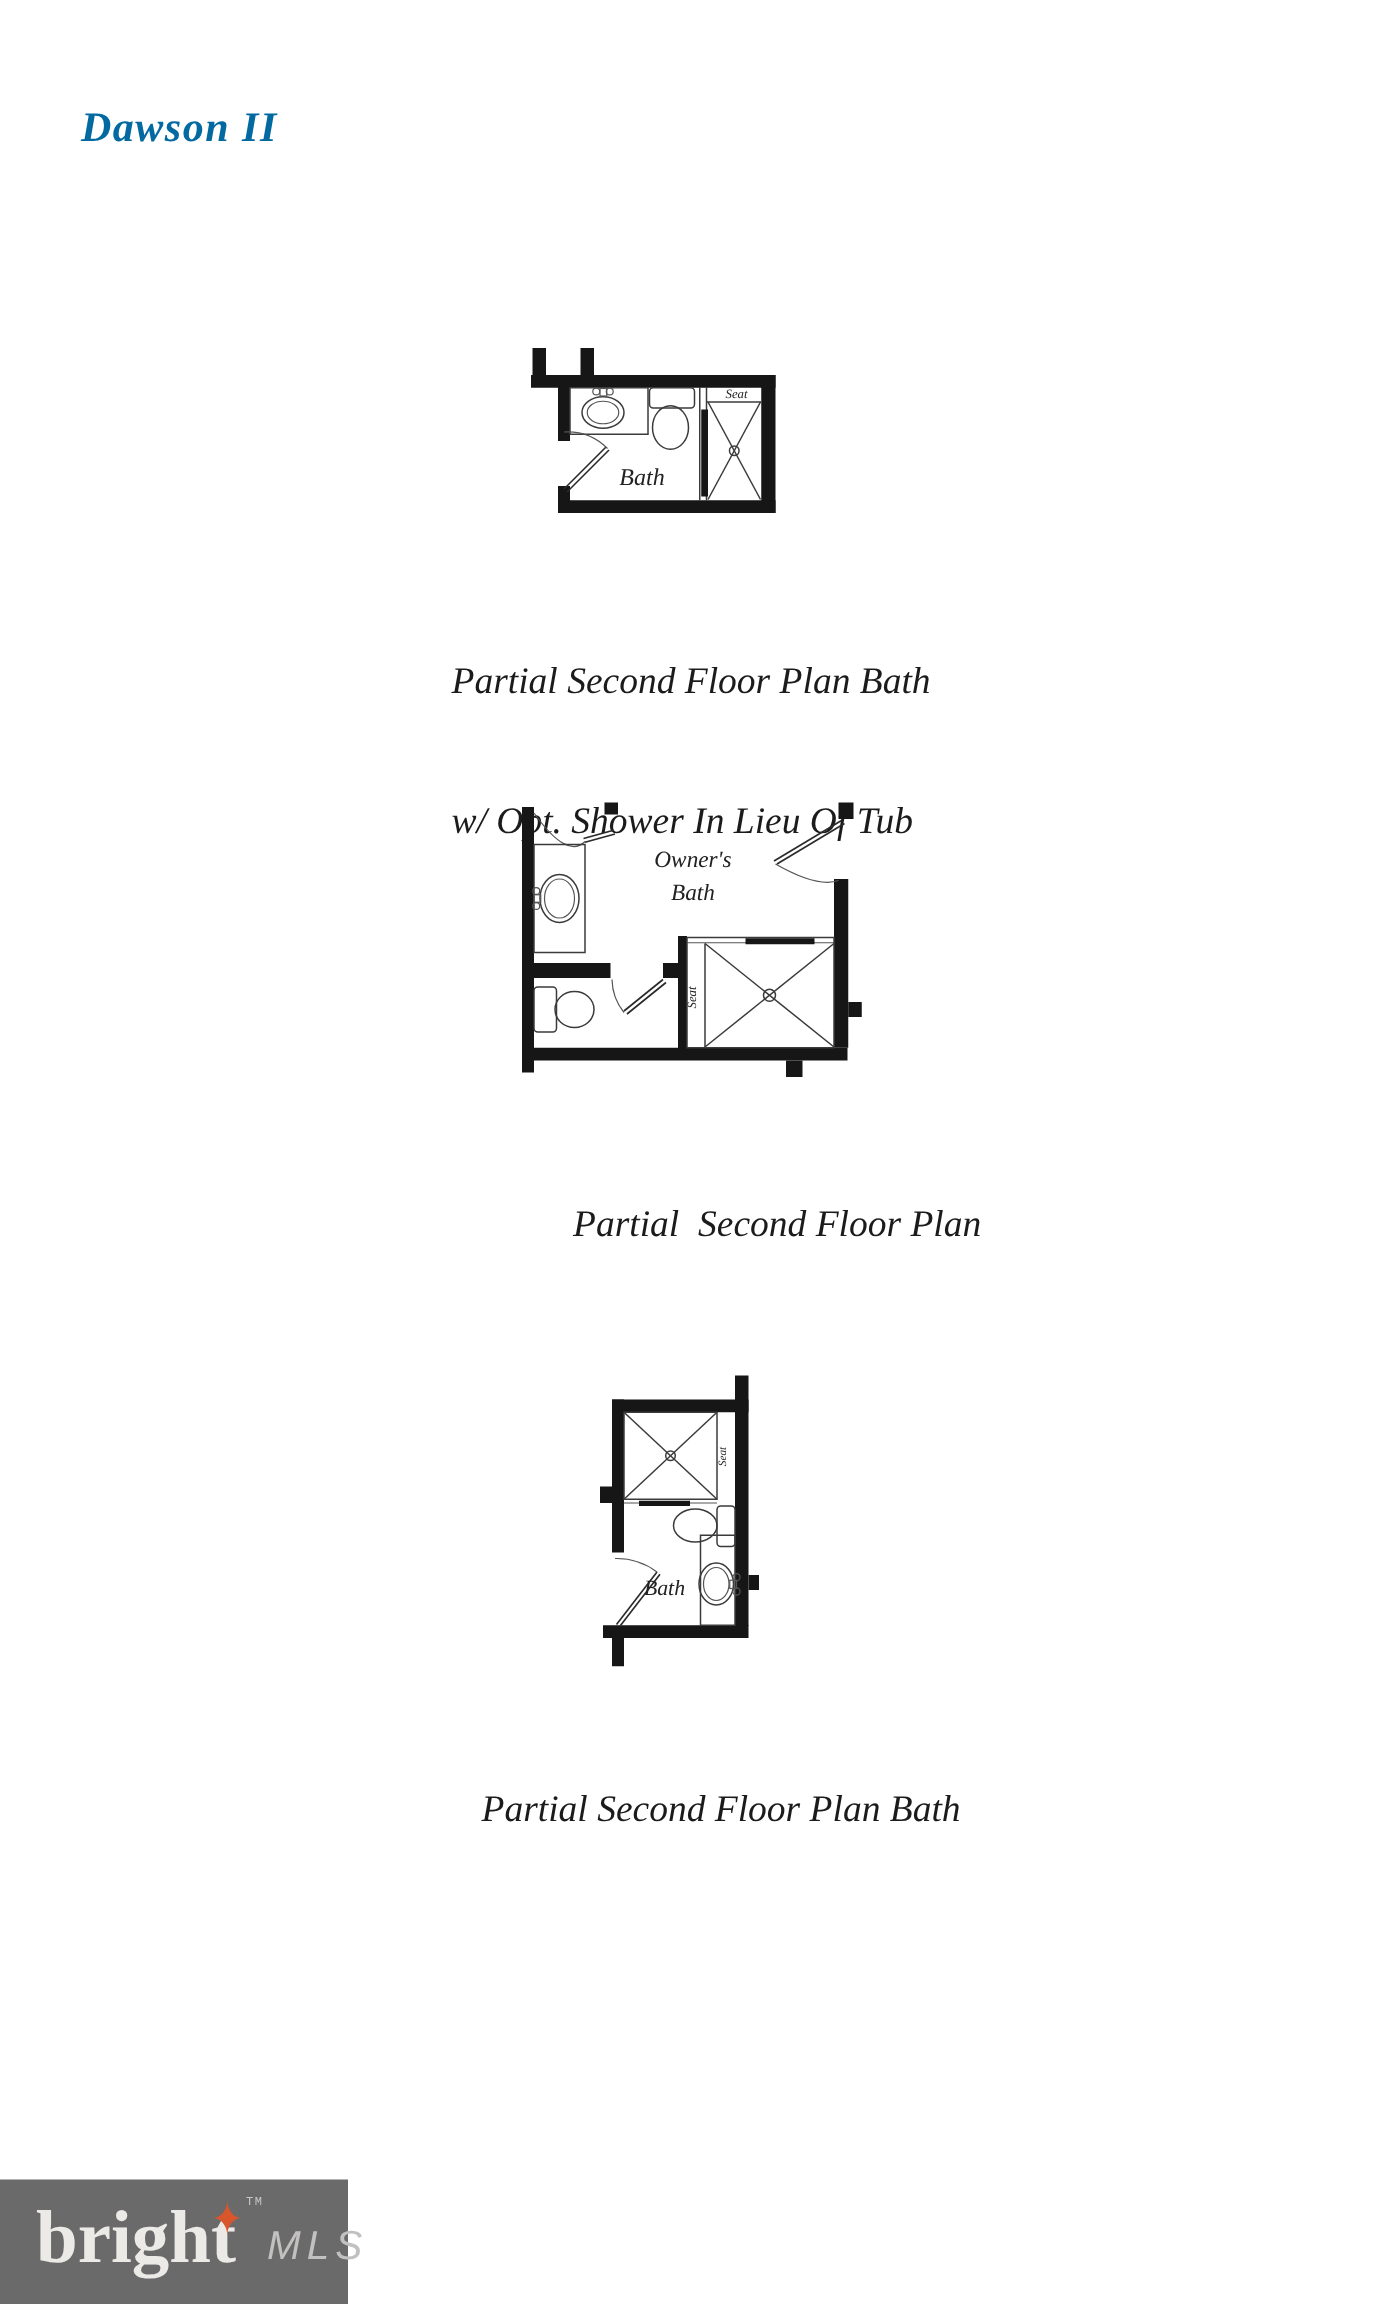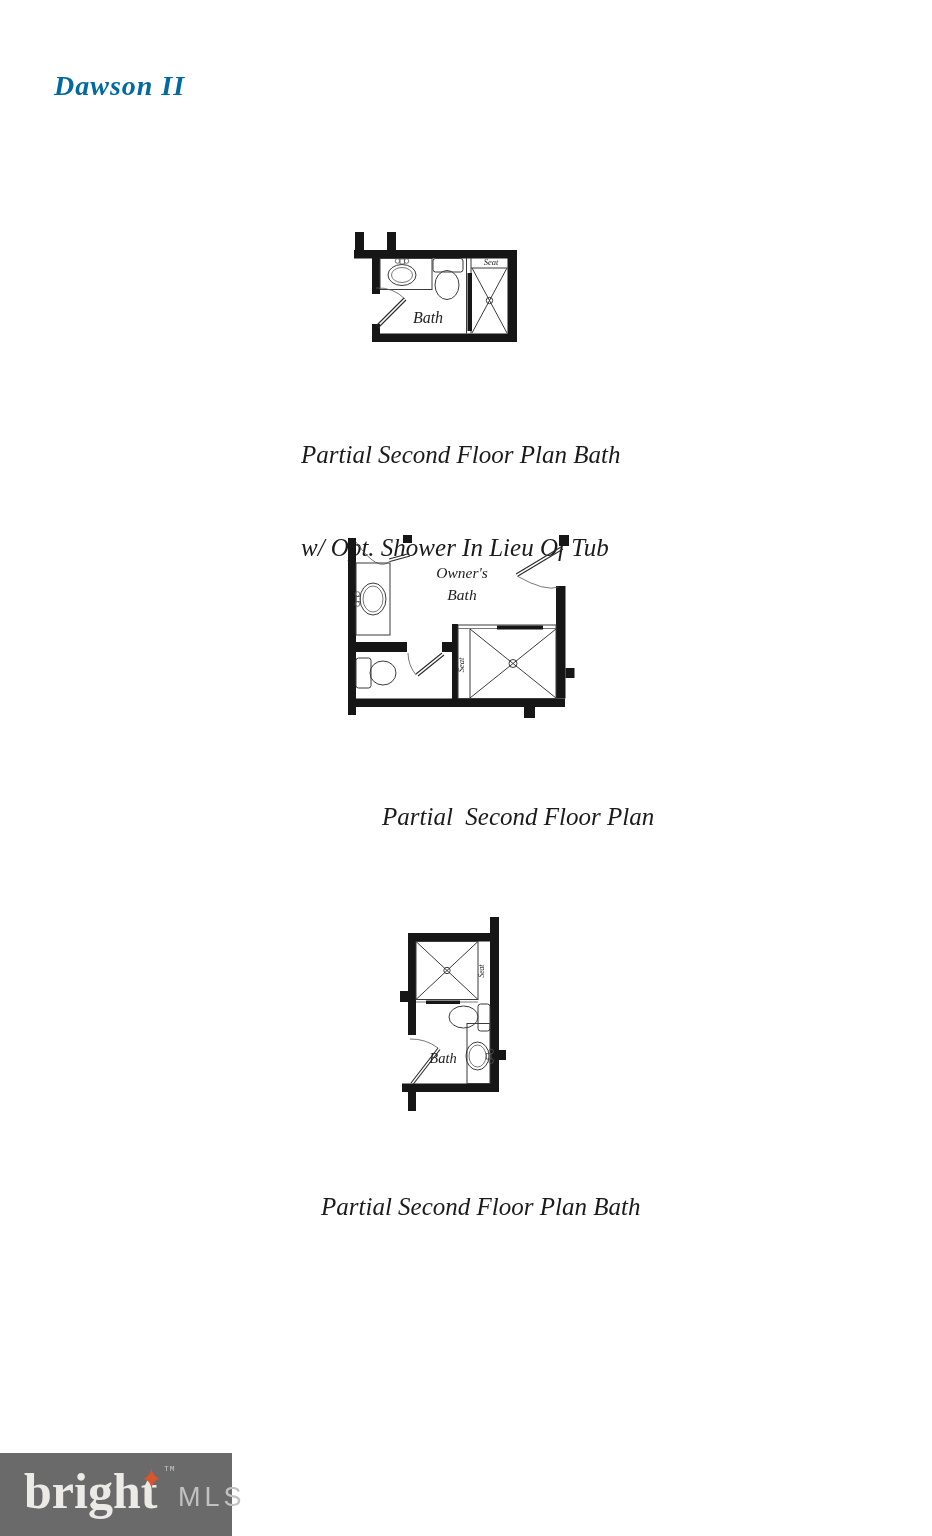--- a/index.html
+++ b/index.html
@@ -46,21 +46,21 @@
     transform:scaleY(1.25);
   }
   .logo-tm{
     position:absolute;left:164px;top:11px;
     color:#c9c7c4;font-size:8px;letter-spacing:1px;
     font-family:Liberation Mono, monospace;
   }
   .logo-mls{
     position:absolute;left:178px;top:31px;
     color:#c2c1c0;font-size:27px;line-height:1;letter-spacing:4px;
-    font-family:"Liberation Sans", sans-serif;font-weight:400;
+    font-family:"Liberation Sans", sans-serif;font-weight:400;font-style:italic;
   }
 </style>
 </head>
 <body>
 
 <div class="page-title">Dawson II</div>
 
 <svg class="plan-svg svg-plan-1" viewBox="0 0 175 124">
   <g>
     <rect class="wall" x="5" y="4" width="9" height="20"></rect>

